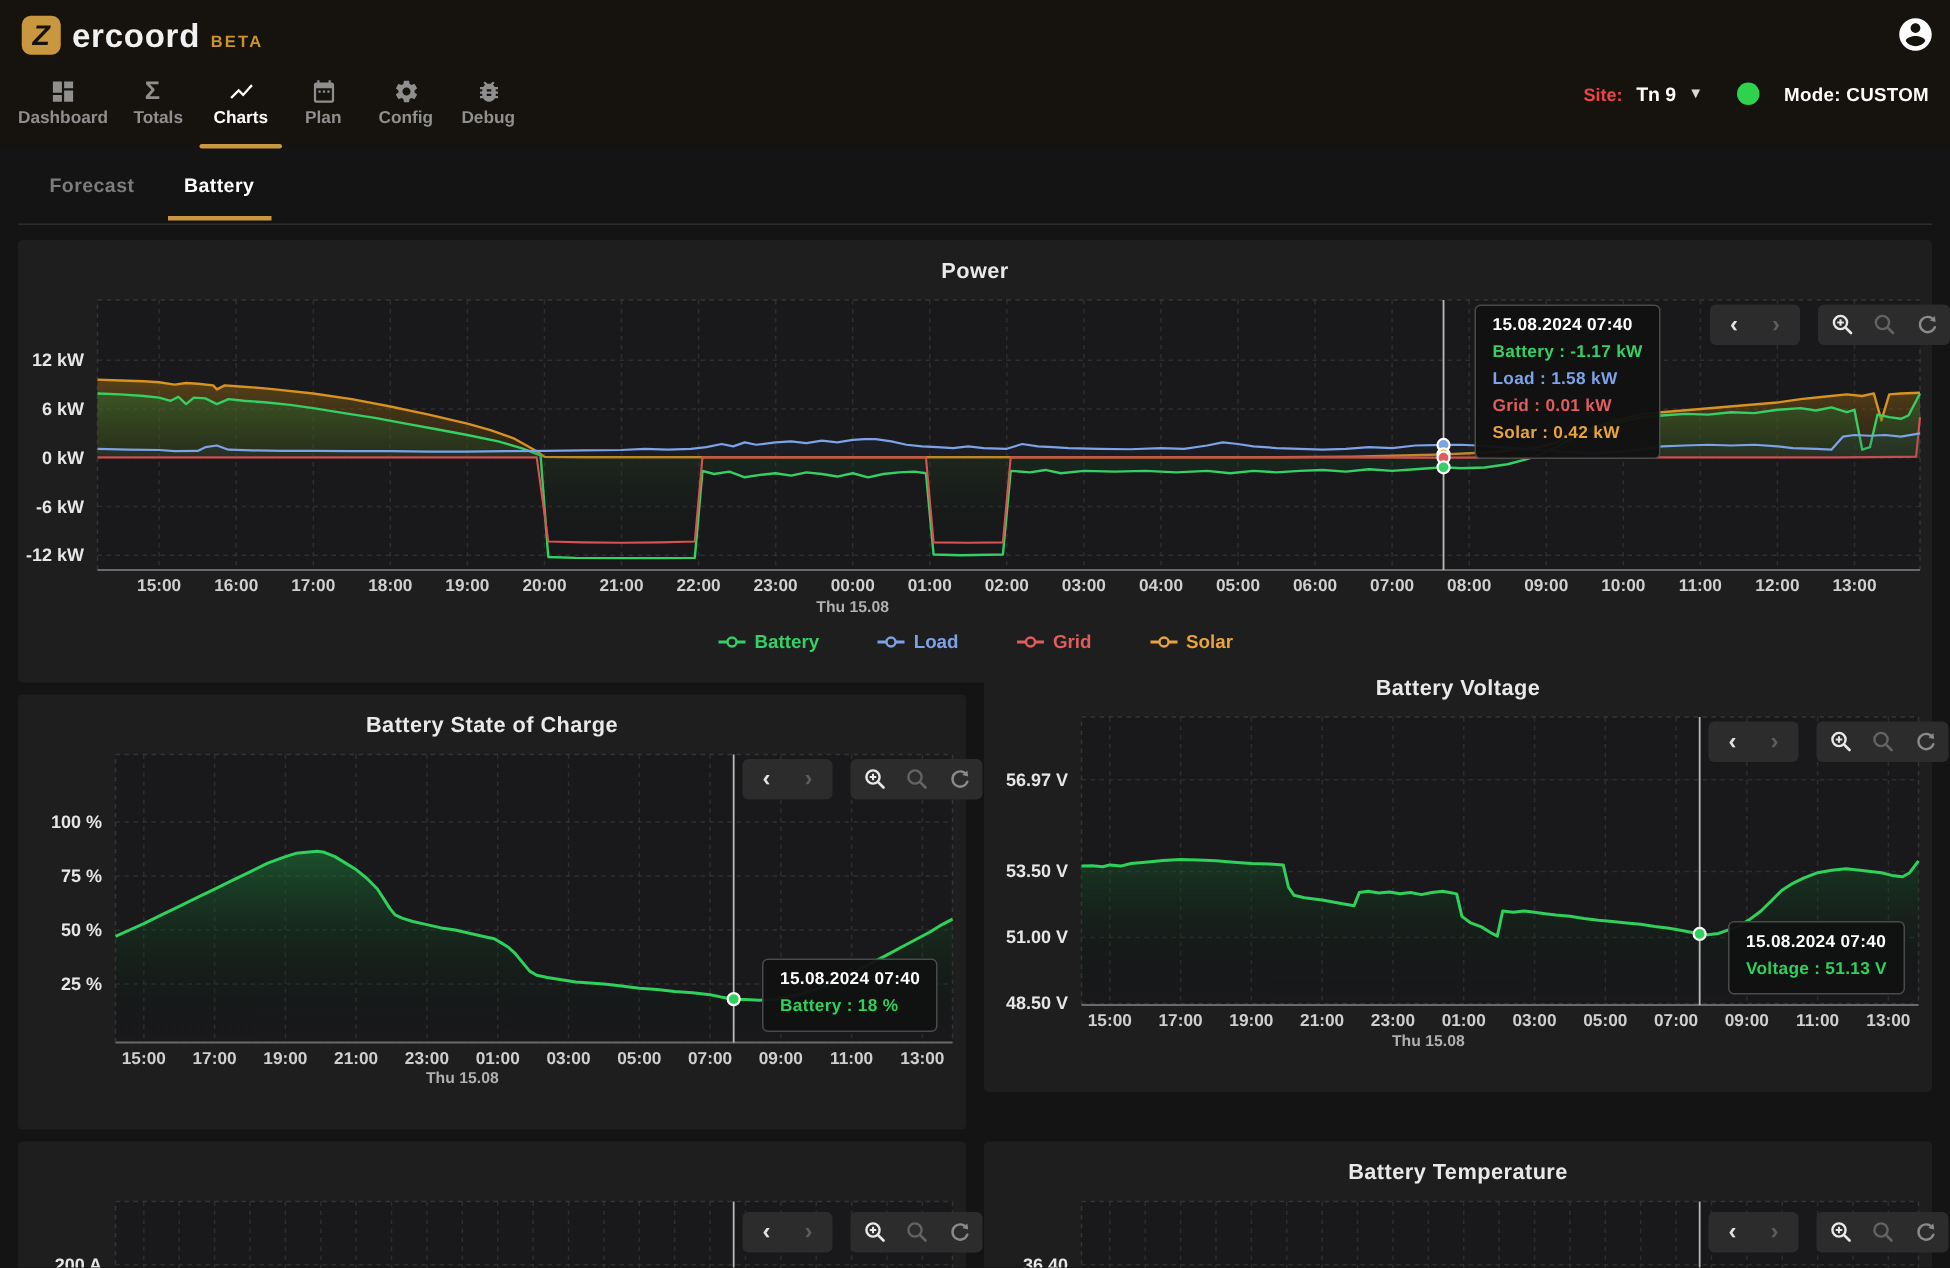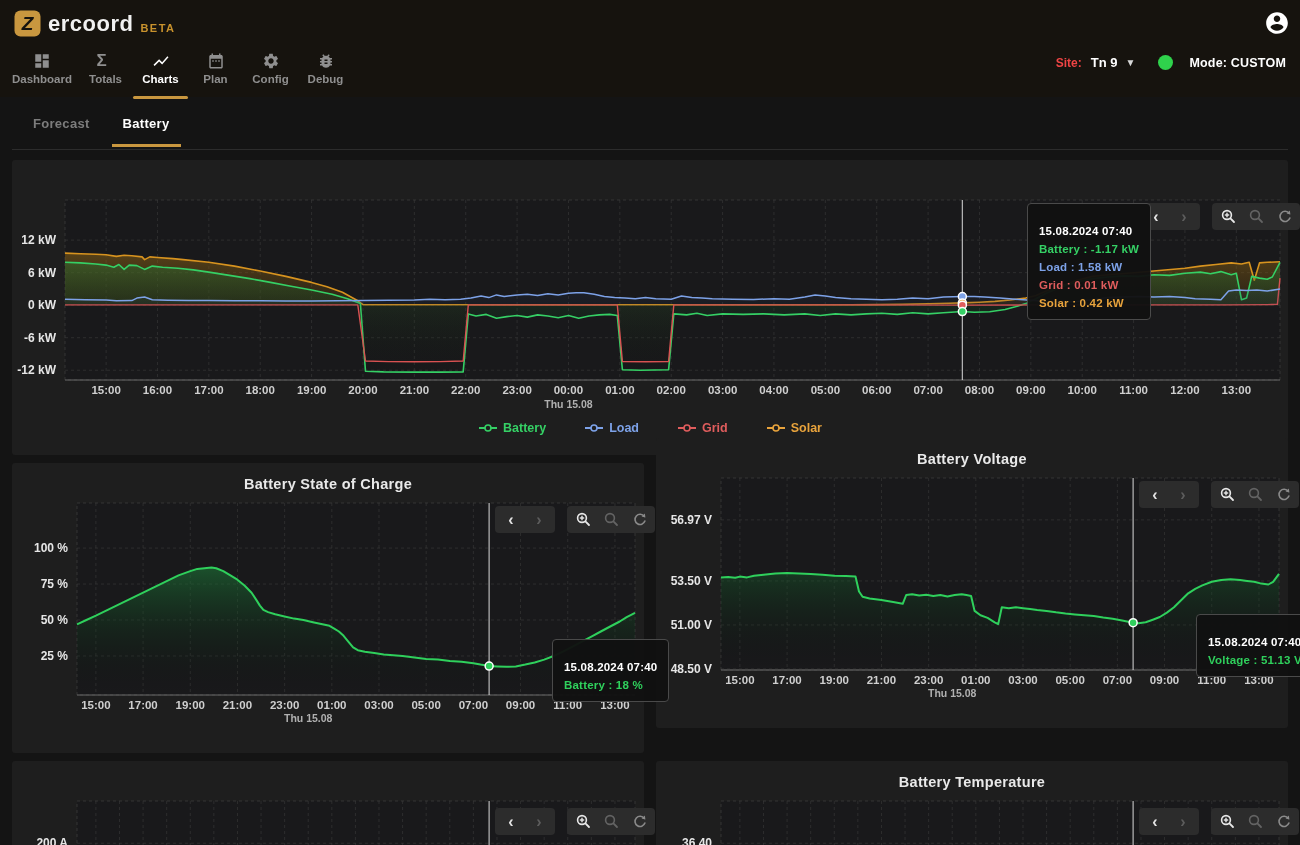--- a/index.html
+++ b/index.html
@@ -62,21 +62,21 @@
 
   
   .tb{position:absolute;display:flex;gap:12px;z-index:4;}
   .tb-group{background:#2c2c2c;border-radius:4px;display:flex;align-items:center;height:27px;padding:0 8px;gap:12px;}
   .tb-btn{display:flex;align-items:center;justify-content:center;width:16px;height:16px;cursor:pointer;}
   .chev{font-size:16px;font-weight:700;line-height:16px;}
   .chev.on{color:#e3e3e3;} .chev.off{color:#5d5d5d;}
 
   
   .tip{position:absolute;background:rgba(17,17,17,.96);border:1px solid #4a4a4a;border-radius:4px;
-       padding:18px 11px 7px;z-index:6;white-space:nowrap;margin-left:44px;}
+       padding:4px 11px 7px;z-index:6;white-space:nowrap;}
   .tip .row{font-size:11.5px;font-weight:700;line-height:18px;letter-spacing:.2px;}
   .legend{position:absolute;left:0;right:0;display:flex;justify-content:center;gap:38px;z-index:3;}
   .legend .litem{display:flex;align-items:center;gap:5px;cursor:pointer;font-size:12.5px;font-weight:600;}
 </style>
 </head>
 <body>
 
 <div class="page">
 
   <div class="topbar">
@@ -140,20 +140,21 @@
 
   <div class="tabbar">
     <div class="tabs">
       <div class="tab">Forecast</div>
       <div class="tab active">Battery</div>
     </div>
     <div class="tab-divider"></div>
   </div>
 
   <section class="panel" id="panel-power">
+    <h3>Power</h3>
     <svg class="chart" width="1276" height="295" viewBox="0 0 1276 295">
         <rect x="53" y="40" width="1215" height="180" fill="#19191b"></rect>
         <defs>
           <linearGradient id="grad-power-0" gradientUnits="userSpaceOnUse" x1="0" y1="40" x2="0" y2="220">
             <stop offset="0%" stop-color="rgba(201,143,30,0.75)"></stop>
             <stop offset="100%" stop-color="rgba(0,0,0,0)"></stop>
           </linearGradient>
           <linearGradient id="grad-power-1" gradientUnits="userSpaceOnUse" x1="0" y1="40" x2="0" y2="220">
             <stop offset="0%" stop-color="rgba(47,201,92,0.55)"></stop>
             <stop offset="100%" stop-color="rgba(0,0,0,0)"></stop>

